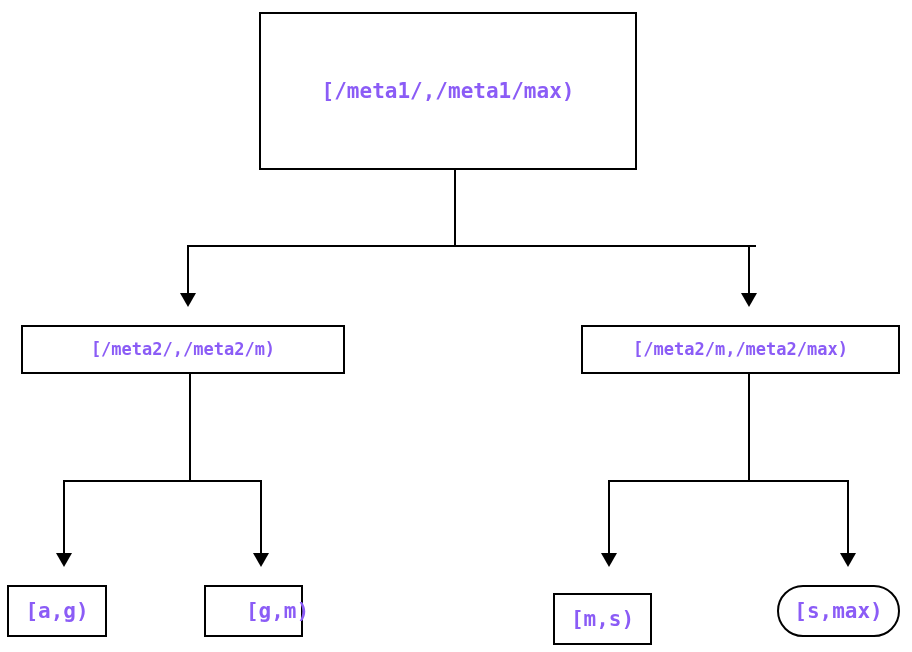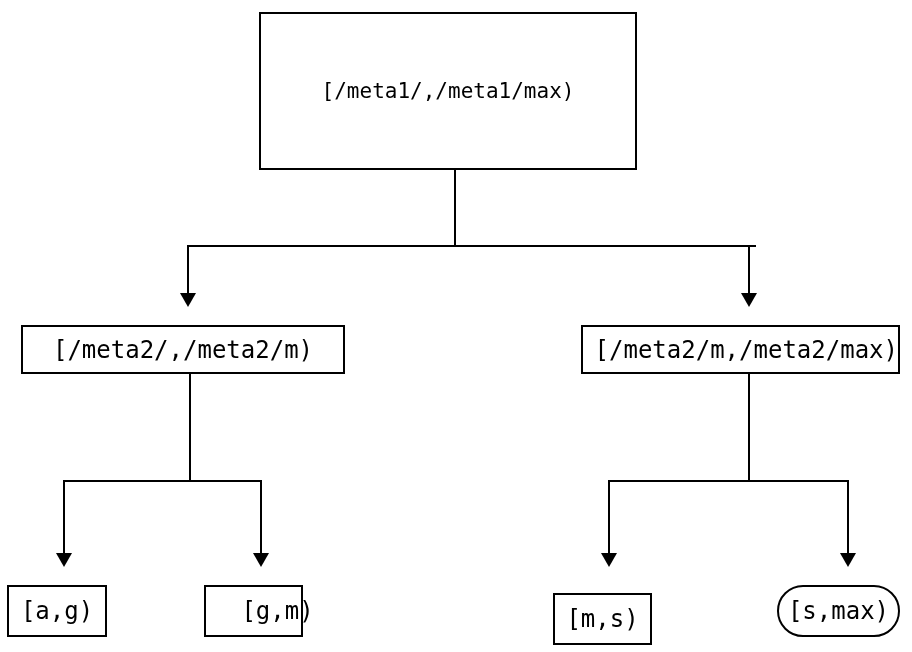--- a/index.html
+++ b/index.html
@@ -17,33 +17,34 @@
     font-family: "DejaVu Sans Mono", "Liberation Mono", monospace;
   }
   .node {
     position: absolute;
     box-sizing: border-box;
     border: 2px solid #000000;
     background: #ffffff;
     display: flex;
     align-items: center;
     justify-content: center;
-    color: #000000;
+    color: #8b5cf6;
     white-space: pre;
     line-height: 1;
+    font-weight: bold;
   }
   .node-root {
     font-size: 21px;
     letter-spacing: 0px;
   }
   .node-mid {
-    font-size: 24px;
+    font-size: 17px;
   }
   .node-leaf {
-    font-size: 24px;
+    font-size: 21px;
   }
   
   .edge-v {
     position: absolute;
     width: 2px;
     background: #000000;
   }
   .edge-h {
     position: absolute;
     height: 2px;
@@ -74,21 +75,21 @@
   <div class="edge-v" style="left:187px; top:245px; height:49px;"></div>
   <div class="arrowhead" style="left:180px; top:293px;"></div>
 
   <div class="edge-v" style="left:748px; top:245px; height:49px;"></div>
   <div class="arrowhead" style="left:741px; top:293px;"></div>
 
   <div class="node node-mid" style="left:21px; top:325px; width:324px; height:49px;">
     <span>[/meta2/,/meta2/m)</span>
   </div>
 
-  <div class="node node-mid" style="left:581px; top:325px; width:319px; height:49px;justify-content:flex-end;">
+  <div class="node node-mid" style="left:581px; top:325px; width:319px; height:49px;">
     <span>[/meta2/m,/meta2/max)</span>
   </div>
 
   <div class="edge-v" style="left:189px; top:374px; height:108px;"></div>
   <div class="edge-h" style="left:63px; top:480px; width:199px;"></div>
   <div class="edge-v" style="left:63px; top:480px; height:74px;"></div>
   <div class="arrowhead" style="left:56px; top:553px;"></div>
   <div class="edge-v" style="left:260px; top:480px; height:74px;"></div>
   <div class="arrowhead" style="left:253px; top:553px;"></div>
 

